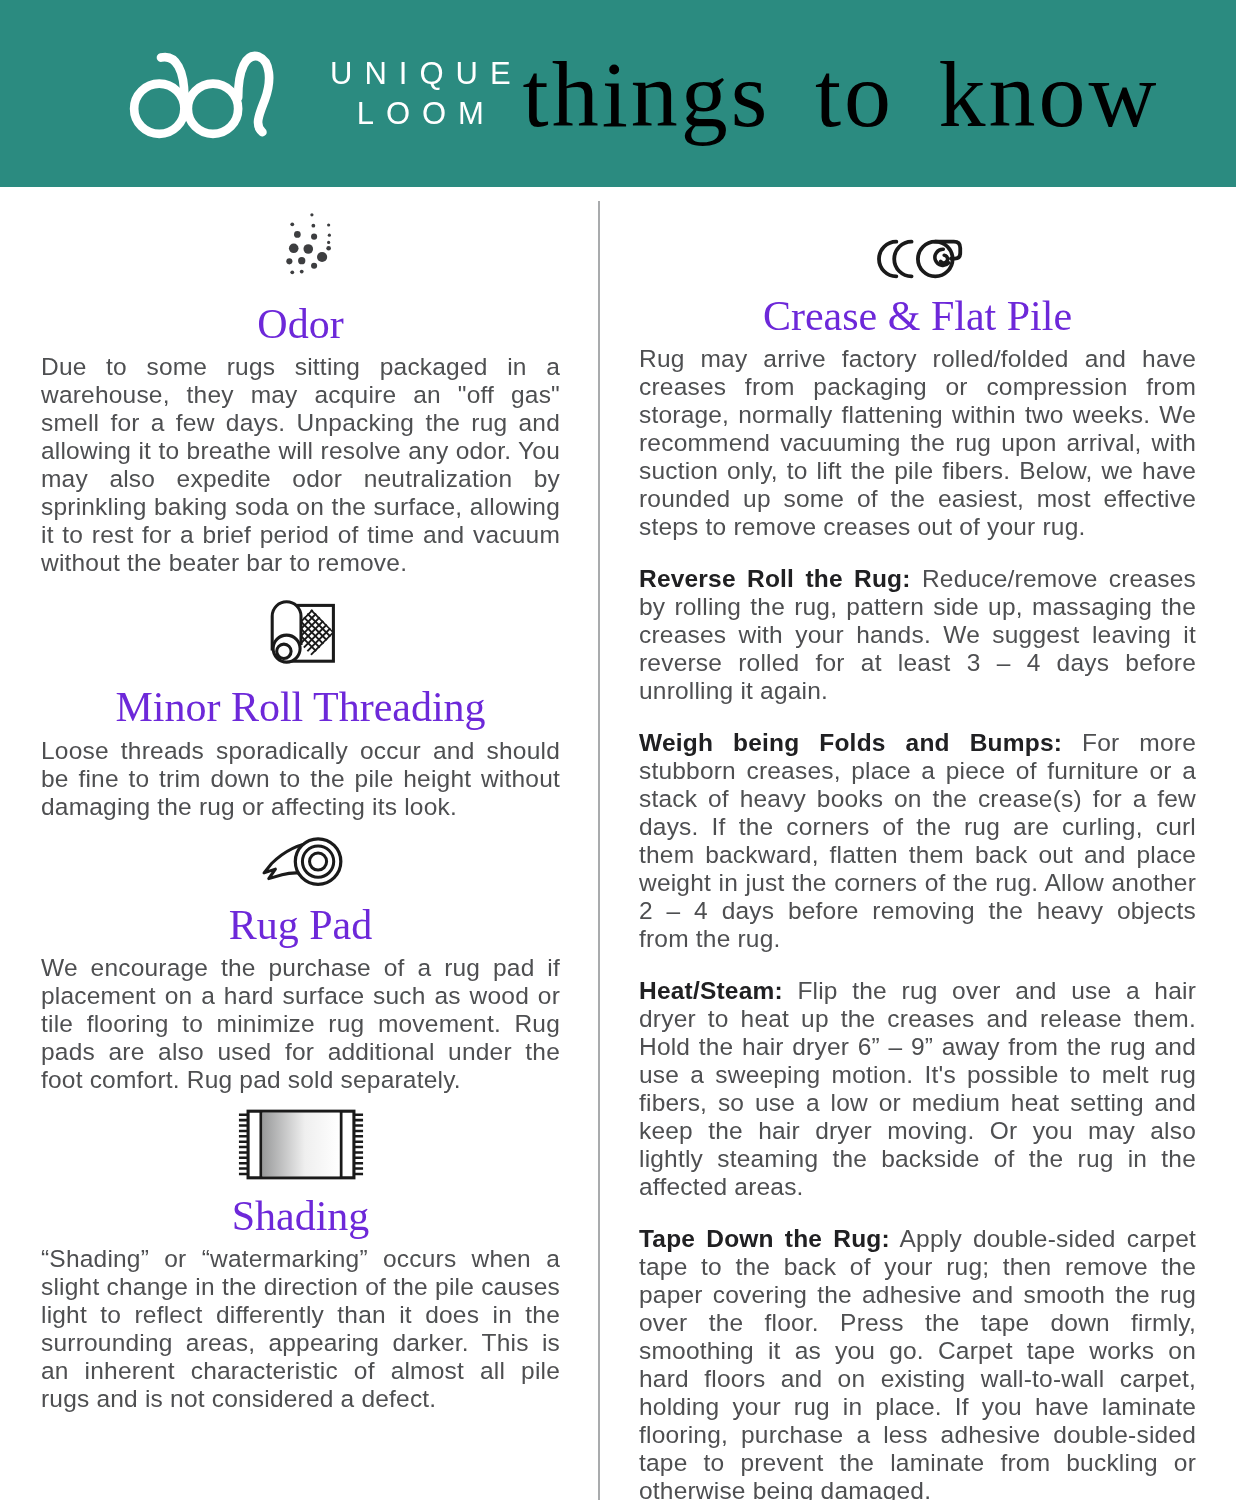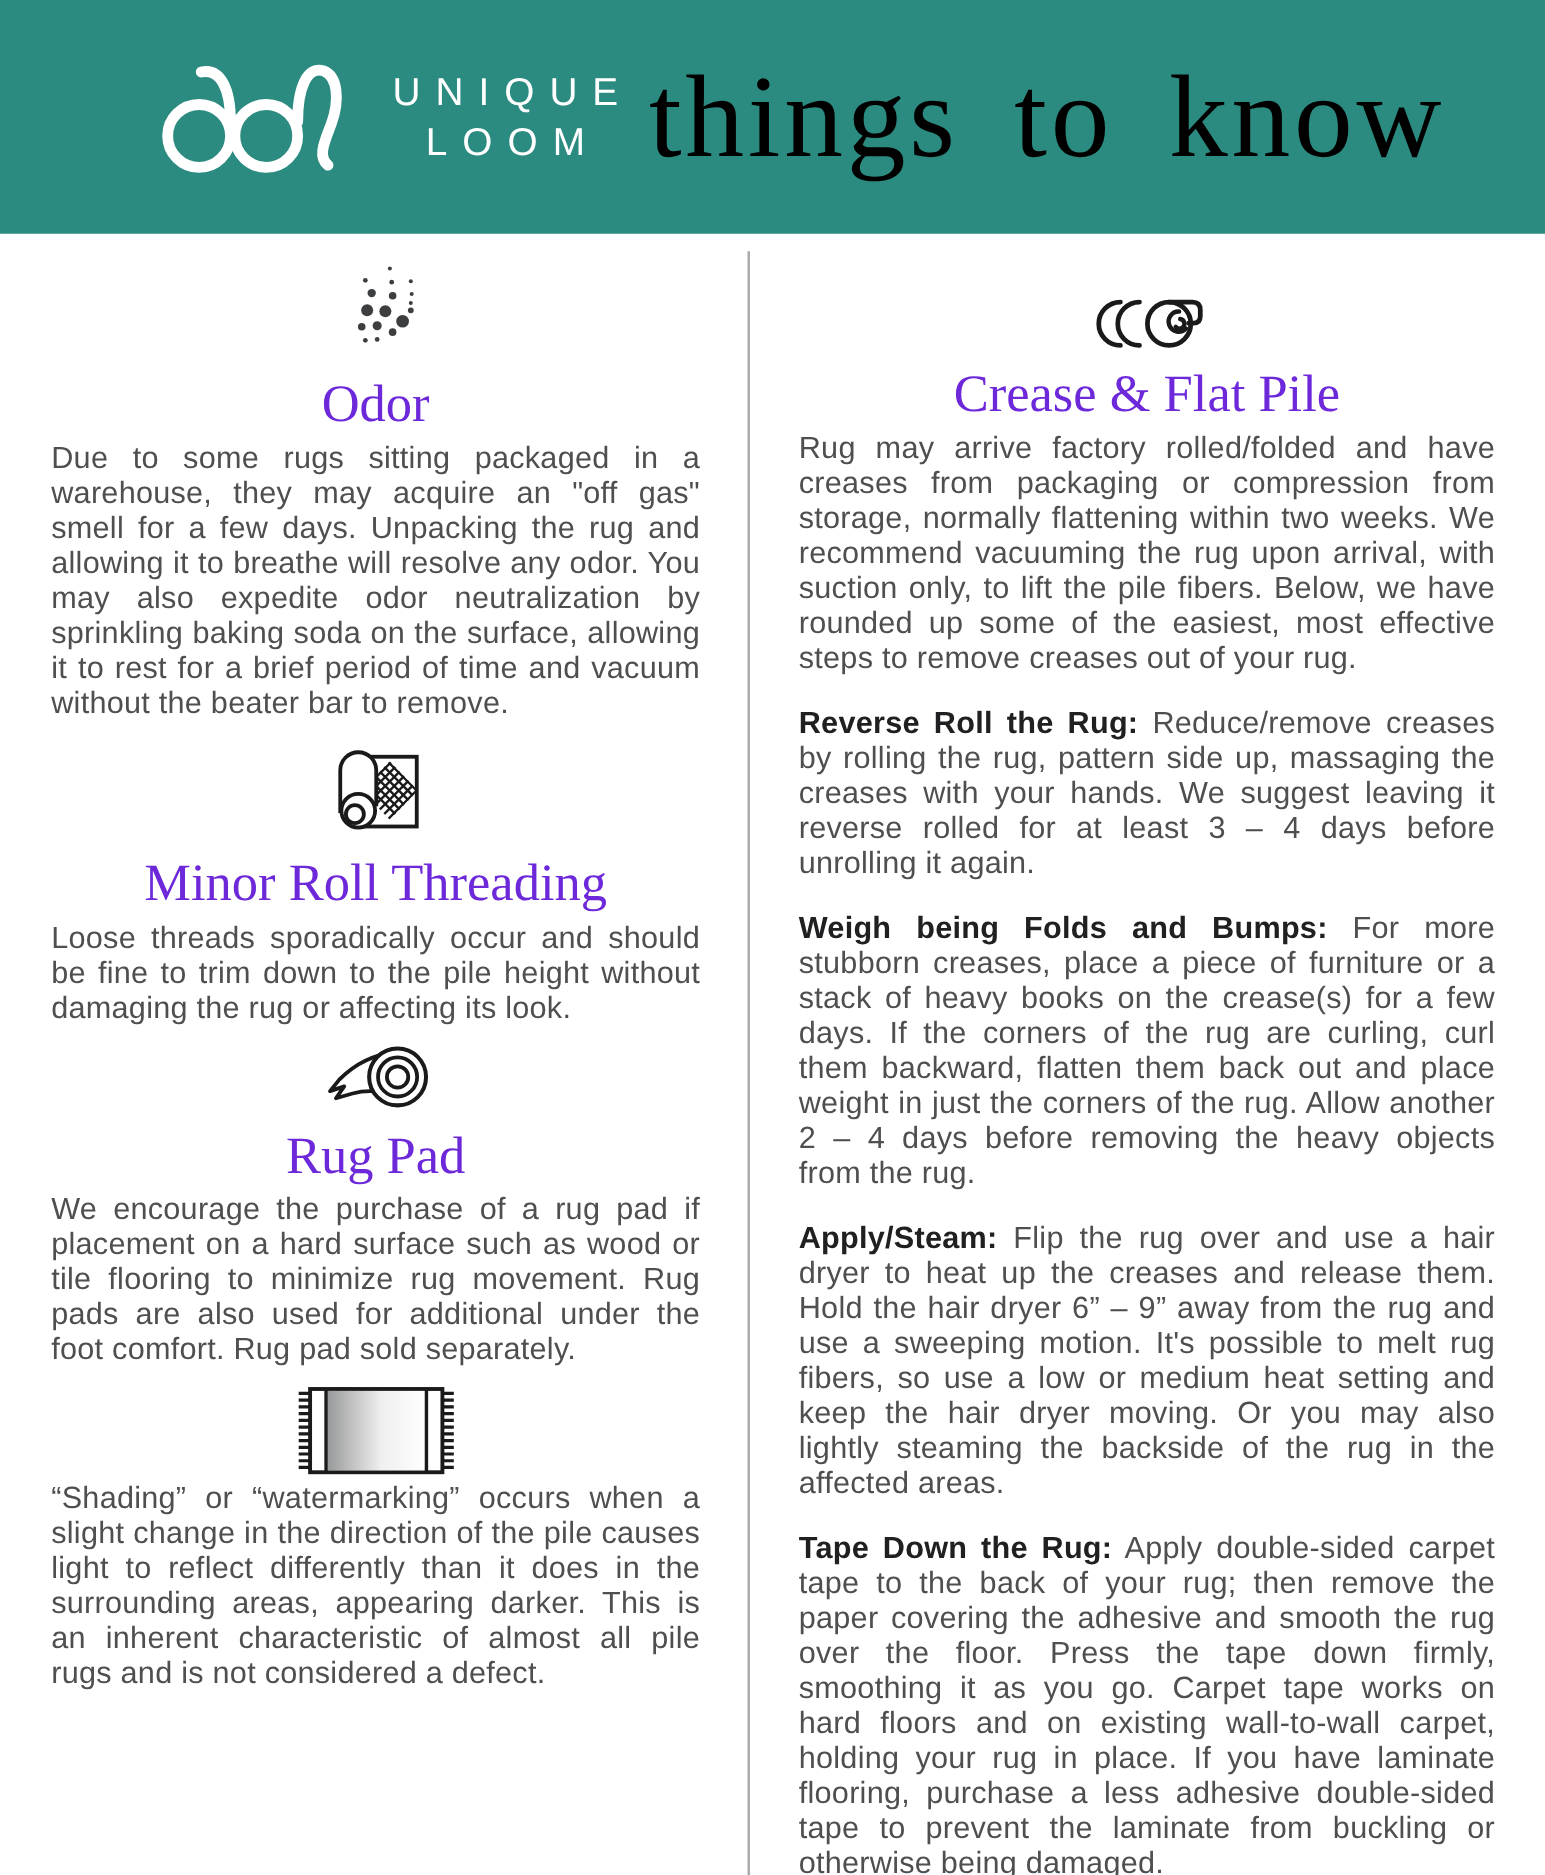--- a/index.html
+++ b/index.html
@@ -5,21 +5,21 @@
   html,body { margin:0; padding:0; background:#ffffff; }
   .page {
     position:relative; width:1236px; height:1500px; background:#ffffff;
     overflow:hidden; font-family:"Liberation Sans", sans-serif;
   }
   
   .banner {
     height:187px; background:#2b8b80; display:flex; align-items:center;
     box-sizing:border-box; padding:0 80px 0 112px;
   }
-  .brand { display:flex; align-items:center; gap:26px; }
+  .brand { display:flex; align-items:center; gap:42px; }
   .logo { width:176px; height:104px; }
   .brand-text {
     color:#ffffff; font-size:31px; letter-spacing:12px; line-height:1.28;
     text-align:center; display:flex; flex-direction:column; font-weight:400;
   }
   .title {
     margin-left:auto; color:#000000; font-family:"Liberation Serif", serif;
     font-size:94px; font-weight:400; letter-spacing:3px; word-spacing:18px;
     white-space:nowrap; line-height:1;
   }
@@ -153,20 +153,21 @@
               </linearGradient>
             </defs>
             <line x1="7" y1="6" x2="7" y2="75" class="ink" stroke-width="10" stroke-dasharray="2.8,3.1"></line>
             <line x1="133" y1="6" x2="133" y2="75" class="ink" stroke-width="10" stroke-dasharray="2.8,3.1"></line>
             <rect x="12" y="3.5" width="116" height="73" fill="#ffffff" class="ink" stroke-width="3.4"></rect>
             <rect x="27.5" y="5.2" width="85" height="69.6" fill="url(#shadeGrad)"></rect>
             <line x1="26" y1="3.5" x2="26" y2="76.5" class="ink" stroke-width="3"></line>
             <line x1="114" y1="3.5" x2="114" y2="76.5" class="ink" stroke-width="3"></line>
           </svg>
         </div>
+        <h2>Shading</h2>
         <p class="body">“Shading” or “watermarking” occurs when a slight change in the direction of the pile causes light to reflect differently than it does in the surrounding areas, appearing darker. This is an inherent characteristic of almost all pile rugs and is not considered a defect.</p>
       </div>
 
     </section>
 
     <div class="divider"></div>
 
     <section class="col-right">
 
       <div class="icon-wrap crease-icon-wrap">
@@ -181,21 +182,21 @@
       </div>
       <h2>Crease &amp; Flat Pile</h2>
       <p class="body">Rug may arrive factory rolled/folded and have creases from packaging or compression from storage, normally flattening within two weeks. We recommend vacuuming the rug upon arrival, with suction only, to lift the pile fibers. Below, we have rounded up some of the easiest, most effective steps to remove creases out of your rug.</p>
 
       <p class="body"><strong class="tip-label">Reverse Roll the Rug:</strong>
         <span>Reduce/remove creases by rolling the rug, pattern side up, massaging the creases with your hands. We suggest leaving it reverse rolled for at least 3 – 4 days before unrolling it again.</span></p>
 
       <p class="body"><strong class="tip-label">Weigh being Folds and Bumps:</strong>
         <span>For more stubborn creases, place a piece of furniture or a stack of heavy books on the crease(s) for a few days. If the corners of the rug are curling, curl them backward, flatten them back out and place weight in just the corners of the rug. Allow another 2 – 4 days before removing the heavy objects from the rug.</span></p>
 
-      <p class="body"><strong class="tip-label">Apply/Steam:</strong>
+      <p class="body"><strong class="tip-label">Heat/Steam:</strong>
         <span>Flip the rug over and use a hair dryer to heat up the creases and release them. Hold the hair dryer 6” – 9” away from the rug and use a sweeping motion. It's possible to melt rug fibers, so use a low or medium heat setting and keep the hair dryer moving. Or you may also lightly steaming the backside of the rug in the affected areas.</span></p>
 
       <p class="body"><strong class="tip-label">Tape Down the Rug:</strong>
         <span>Apply double-sided carpet tape to the back of your rug; then remove the paper covering the adhesive and smooth the rug over the floor. Press the tape down firmly, smoothing it as you go. Carpet tape works on hard floors and on existing wall-to-wall carpet, holding your rug in place. If you have laminate flooring, purchase a less adhesive double-sided tape to prevent the laminate from buckling or otherwise being damaged.</span></p>
 
     </section>
 
   </main>
 </div>
 

